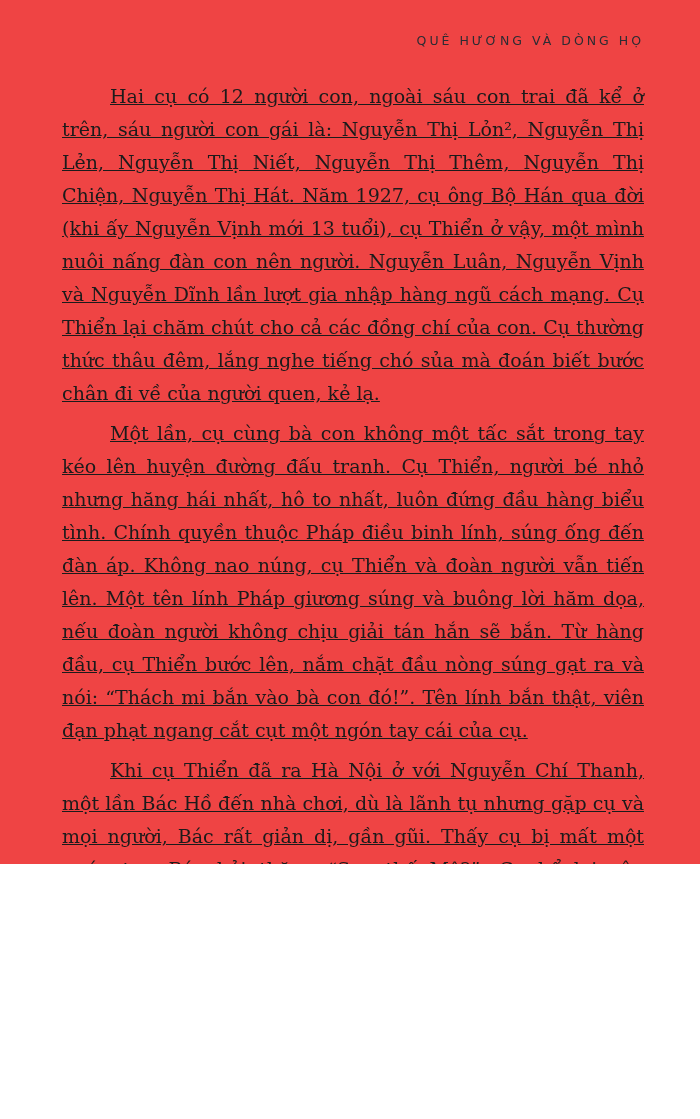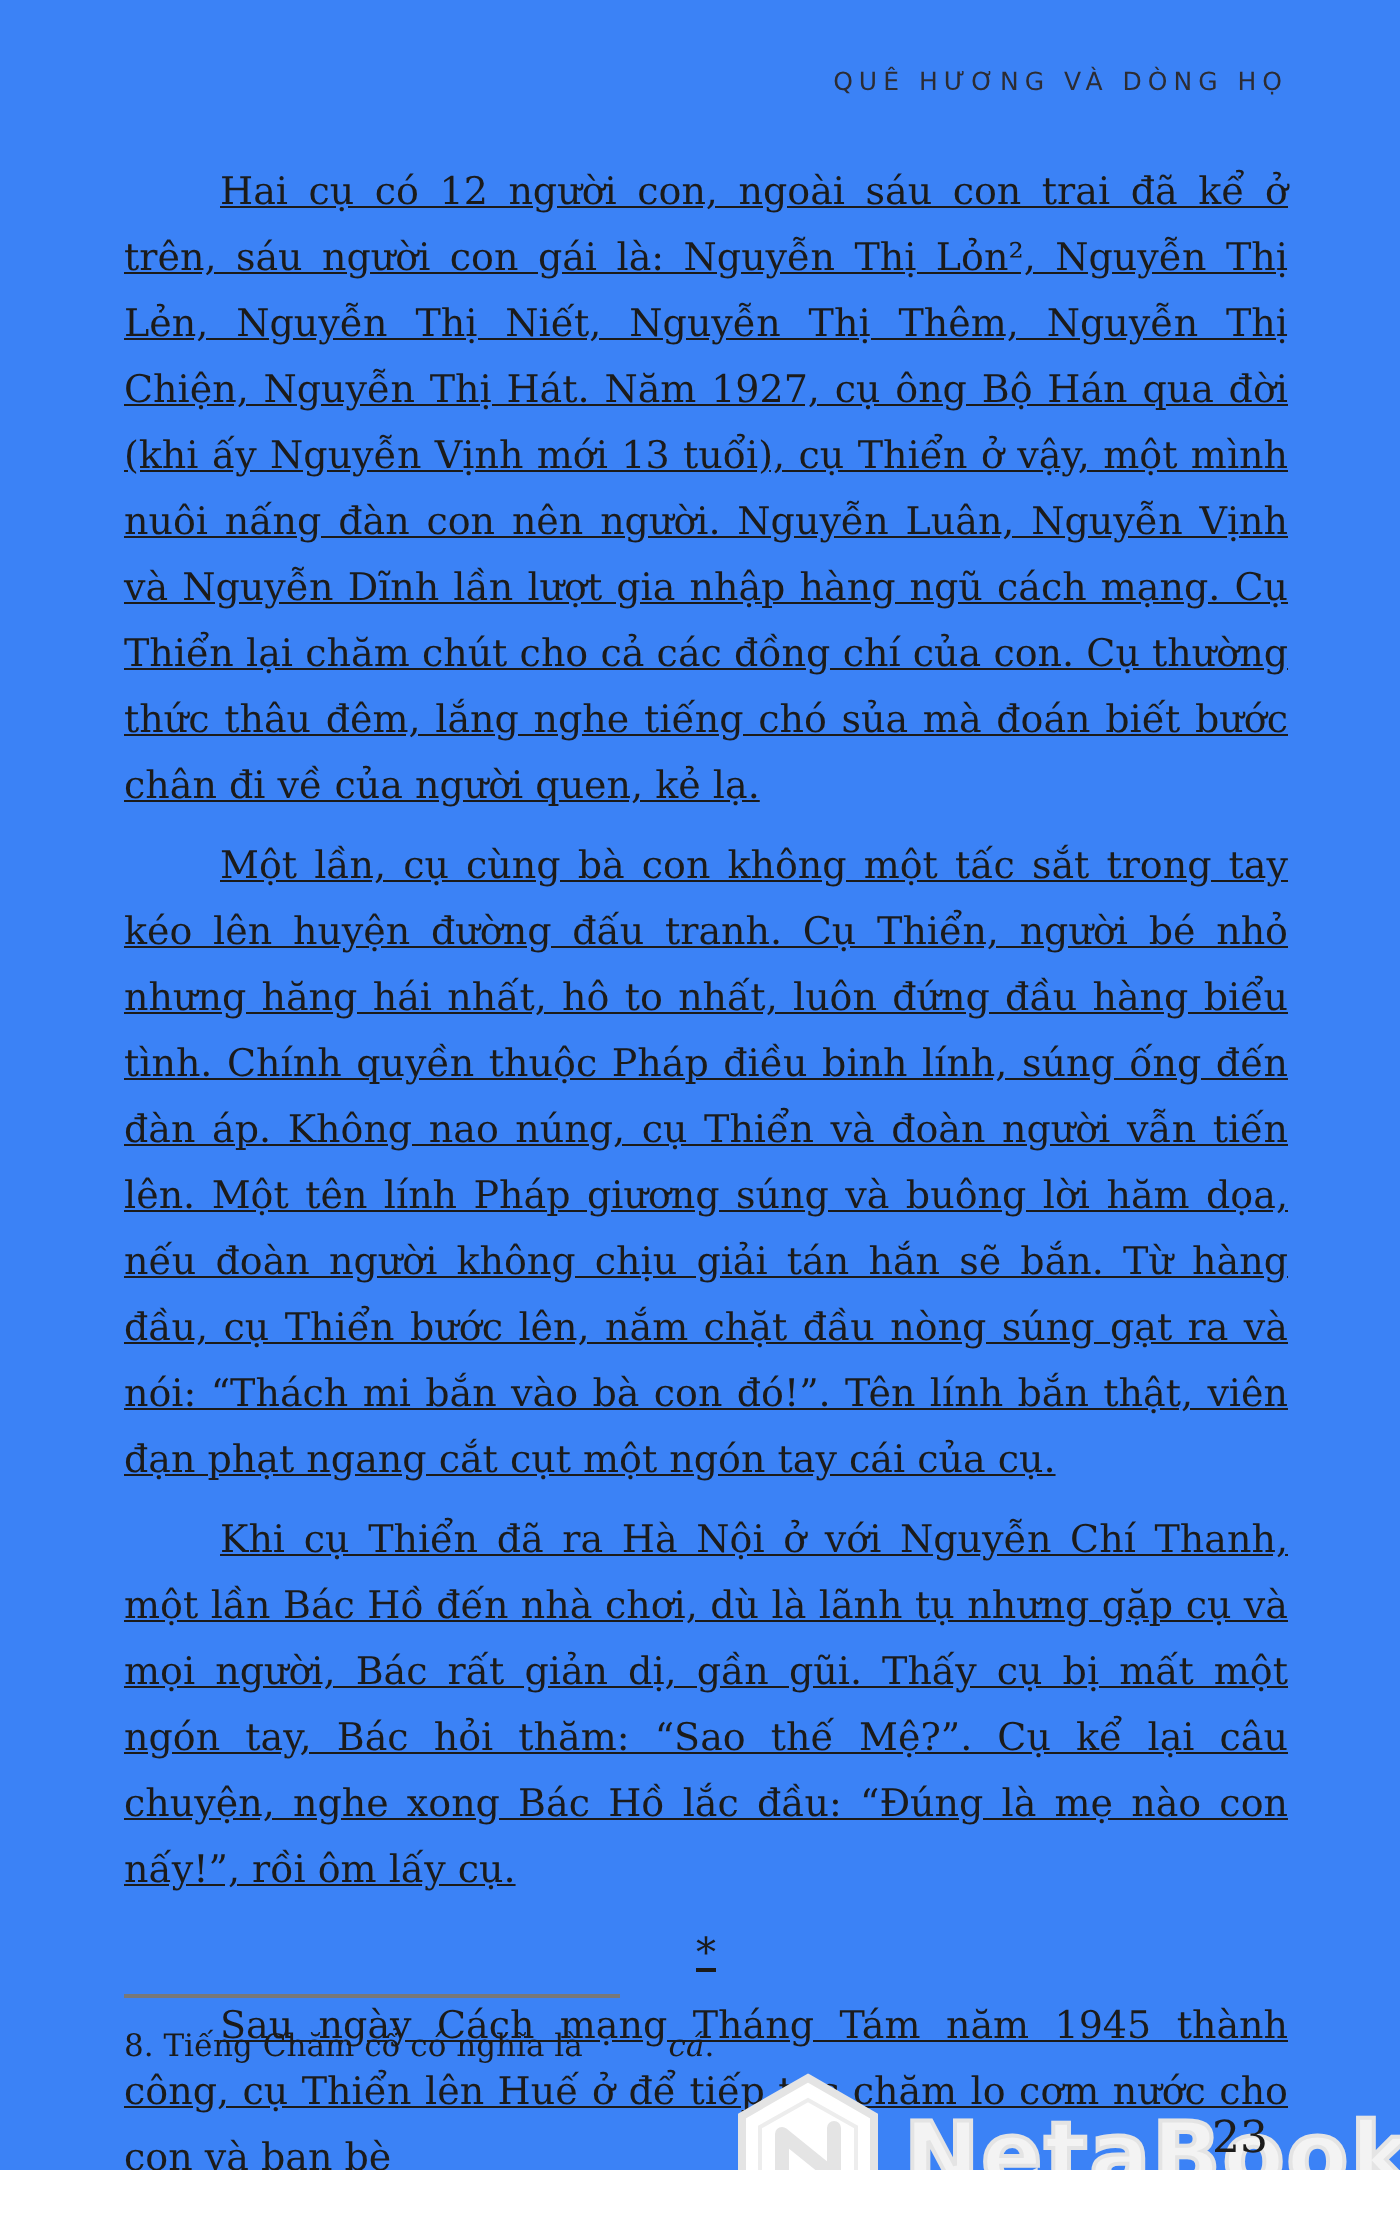--- a/index.html
+++ b/index.html
@@ -3,22 +3,22 @@
 <meta charset="utf-8">
 <style>
   html, body {
     margin: 0;
     padding: 0;
     background: #ffffff;
   }
   .page {
     position: relative;
     width: 700px;
-    height: 1085px;
-    background: #3b82f6;
+    height: 864px;
+    background: #ef4444;
     overflow: hidden;
     font-family: "DejaVu Serif", serif;
     color: #1b1b1b;
   }
   .running-header {
     position: absolute;
     top: 33px;
     left: 62px;
     right: 56px;
     text-align: right;

